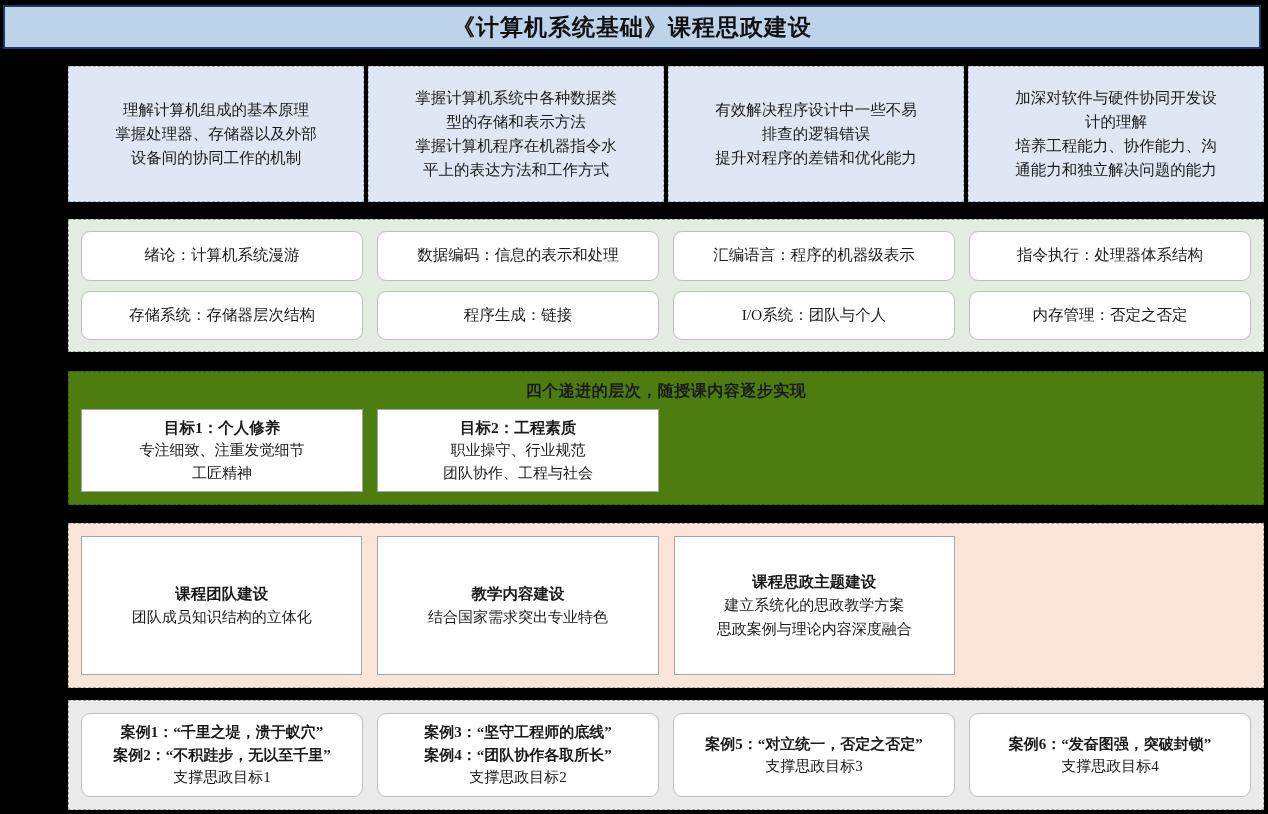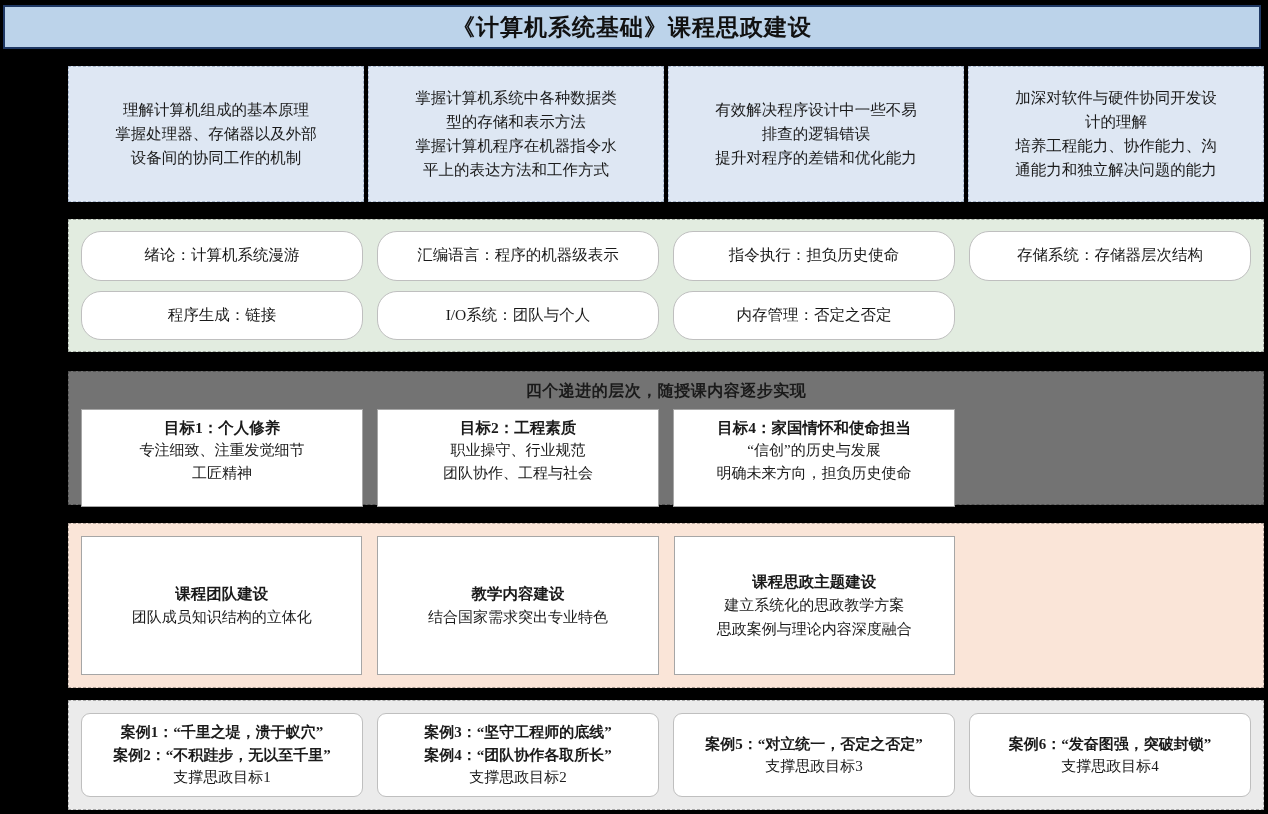--- a/index.html
+++ b/index.html
@@ -91,55 +91,55 @@
     grid-template-columns: repeat(4, 1fr);
     grid-template-rows: repeat(2, 1fr);
     gap: 10px 14px;
     width: 100%;
     height: 100%;
     box-sizing: border-box;
   }
   .module-card {
     background: #ffffff;
     border: 1px solid #bfbfbf;
-    border-radius: 20px;
+    border-radius: 9px;
     display: flex;
     align-items: center;
     justify-content: center;
     text-align: center;
     font-size: 15.5px;
     padding: 2px 6px;
     box-sizing: border-box;
   }
 
   
   .band-goals {
     top: 371px;
     height: 134px;
-    background: #737373;
+    background: #4d7c0f;
     padding: 7px 12px 10px 12px;
   }
   .band-goals .band-heading {
     text-align: center;
     font-size: 16px;
     font-weight: bold;
     margin: 2px 0 7px 0;
     letter-spacing: 0.5px;
   }
   .goals-grid {
     display: grid;
     grid-template-columns: repeat(4, 1fr);
     gap: 14px;
   }
   .goal-card {
     background: #ffffff;
     border: 1px solid #a6a6a6;
     box-sizing: border-box;
     text-align: center;
-    padding: 6px 4px 22px 4px;
+    padding: 6px 4px 7px 4px;
     min-height: 78px;
   }
   .goal-card .goal-title {
     font-size: 15.5px;
     font-weight: bold;
     line-height: 1.5;
   }
   .goal-card .goal-body {
     font-size: 15px;
     line-height: 1.5;
@@ -236,44 +236,41 @@
       <div class="lines">有效解决程序设计中一些不易<br>排查的逻辑错误<br>提升对程序的差错和优化能力</div>
     </div>
     <div class="obj-card">
       <div class="lines">加深对软件与硬件协同开发设<br>计的理解<br>培养工程能力、协作能力、沟<br>通能力和独立解决问题的能力</div>
     </div>
   </div>
 
   <div class="band band-modules">
     <div class="modules-grid">
       <div class="module-card">绪论：计算机系统漫游</div>
+      <div class="module-card">数据编码：信息的表示和处理</div>
       <div class="module-card">汇编语言：程序的机器级表示</div>
-      <div class="module-card">指令执行：担负历史使命</div>
+      <div class="module-card">指令执行：处理器体系结构</div>
       <div class="module-card">存储系统：存储器层次结构</div>
       <div class="module-card">程序生成：链接</div>
       <div class="module-card">I/O系统：团队与个人</div>
       <div class="module-card">内存管理：否定之否定</div>
     </div>
   </div>
 
   <div class="band band-goals">
     <div class="band-heading">四个递进的层次，随授课内容逐步实现</div>
     <div class="goals-grid">
       <div class="goal-card">
         <div class="goal-title">目标1：个人修养</div>
         <div class="goal-body">专注细致、注重发觉细节<br>工匠精神</div>
       </div>
       <div class="goal-card">
         <div class="goal-title">目标2：工程素质</div>
         <div class="goal-body">职业操守、行业规范<br>团队协作、工程与社会</div>
       </div>
-      <div class="goal-card">
-        <div class="goal-title">目标4：家国情怀和使命担当</div>
-        <div class="goal-body">“信创”的历史与发展<br>明确未来方向，担负历史使命</div>
-      </div>
     </div>
   </div>
 
   <div class="band band-build">
     <div class="build-grid">
       <div class="build-card">
         <div class="build-title">课程团队建设</div>
         <div class="build-body">团队成员知识结构的立体化</div>
       </div>
       <div class="build-card">

